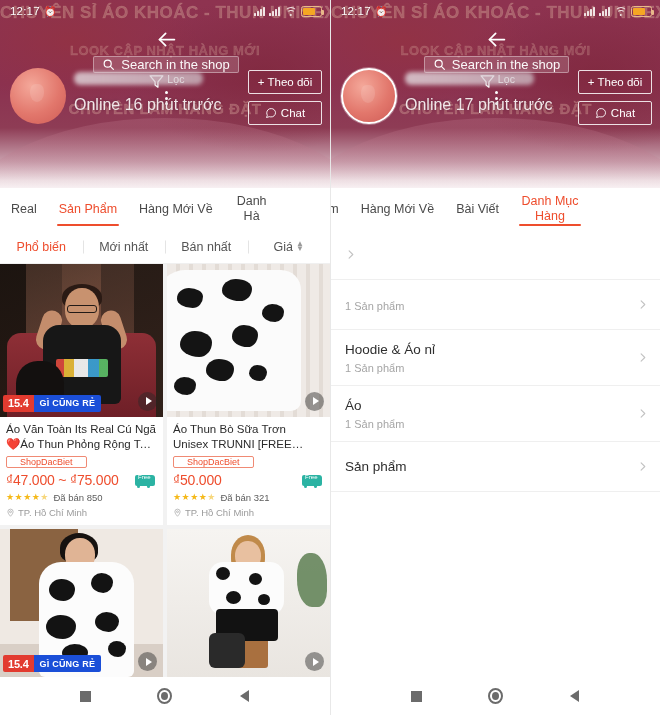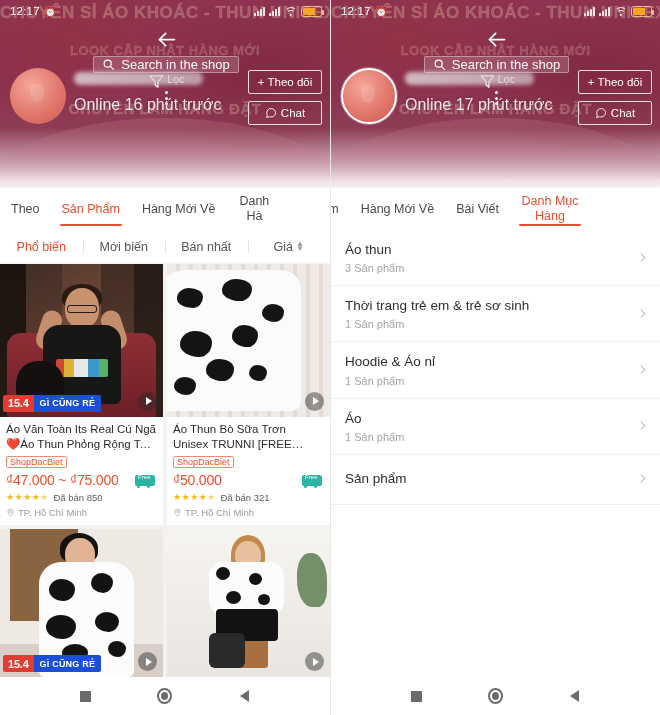--- a/index.html
+++ b/index.html
@@ -249,21 +249,21 @@
   }
   .card-body { padding: 5px 6px 7px 6px; display: flex; flex-direction: column; gap: 3px; }
   .p-title {
     font-size: 11.5px; color: #2b2b2b; line-height: 1.32;
     display: -webkit-box; -webkit-line-clamp: 2; -webkit-box-orient: vertical; overflow: hidden;
     max-height: 31px;
   }
   .p-tag {
     align-self: flex-start;
     border: 1px solid #f08a74; color: #ee4d2d;
-    font-size: 9px; padding: 0px 3px; border-radius: 2px;
+    font-size: 9px; padding: 0px 13px; border-radius: 2px;
     margin-top: 1px;
   }
   .p-pricerow { display: flex; align-items: center; justify-content: space-between; margin-top: 1px; }
   .p-price { font-size: 14px; color: #ee4d2d; letter-spacing: -.2px; }
   .ship-badge {
     width: 22px; height: 14px; position: relative;
     display: flex; align-items: center;
   }
   .ship-badge .truck {
     width: 20px; height: 11px; background: #2bb3a3; border-radius: 2px 3px 2px 2px; position: relative;
@@ -445,36 +445,36 @@
               <path d="M21 11.5a8.4 8.4 0 0 1-9 8.3 9.5 9.5 0 0 1-3.2-.5L3 21l1.7-4.6A8.3 8.3 0 0 1 3.5 11.5a8.4 8.4 0 0 1 9-8.3 8.4 8.4 0 0 1 8.5 8.3z"></path>
             </svg>
             <span>Chat</span>
           </div>
         </div>
       </div>
     </div>
 
     <div class="tabs">
       <div class="tab">
-          <span>Theo</span>
+          <span>Real</span>
         </div>
       <div class="tab active">
           <span>Sản Phẩm</span>
         </div>
       <div class="tab">
           <span>Hàng Mới Về</span>
         </div>
       <div class="tab">
           <span style="display:block;width:34px">Danh Hà</span>
         </div>
     </div>
 
     <div class="subfilter">
       <div class="sf active"><span>Phổ biến</span></div>
-      <div class="sf"><span>Mới biến</span></div>
+      <div class="sf"><span>Mới nhất</span></div>
       <div class="sf"><span>Bán nhất</span></div>
       <div class="sf">
         <span class="sf-price">
           <span>Giá</span>
           <span class="caret">
               <span>▲</span>
               <span>▼</span>
             </span>
         </span>
       </div>
@@ -729,31 +729,26 @@
       <div class="tab">
           <span>Bài Viết</span>
         </div>
       <div class="tab active">
           <span style="display:block;width:58px">Danh Mục Hàng</span>
         </div>
     </div>
 
     <div class="catlist">
       <div class="catrow">
-        <div class="cat-texts">
-          <div class="cat-name">Áo thun</div>
-          <div class="cat-count">3 Sản phẩm</div>
-        </div>
         <span class="chev"><svg viewBox="0 0 24 24" fill="none" stroke="#c2c2c2" stroke-width="2.4" stroke-linecap="round" stroke-linejoin="round">
               <polyline points="9,4 17,12 9,20"></polyline>
             </svg></span>
       </div>
       <div class="catrow">
         <div class="cat-texts">
-          <div class="cat-name">Thời trang trẻ em &amp; trẻ sơ sinh</div>
           <div class="cat-count">1 Sản phẩm</div>
         </div>
         <span class="chev"><svg viewBox="0 0 24 24" fill="none" stroke="#c2c2c2" stroke-width="2.4" stroke-linecap="round" stroke-linejoin="round">
               <polyline points="9,4 17,12 9,20"></polyline>
             </svg></span>
       </div>
       <div class="catrow">
         <div class="cat-texts">
           <div class="cat-name">Hoodie &amp; Áo nỉ</div>
           <div class="cat-count">1 Sản phẩm</div>

